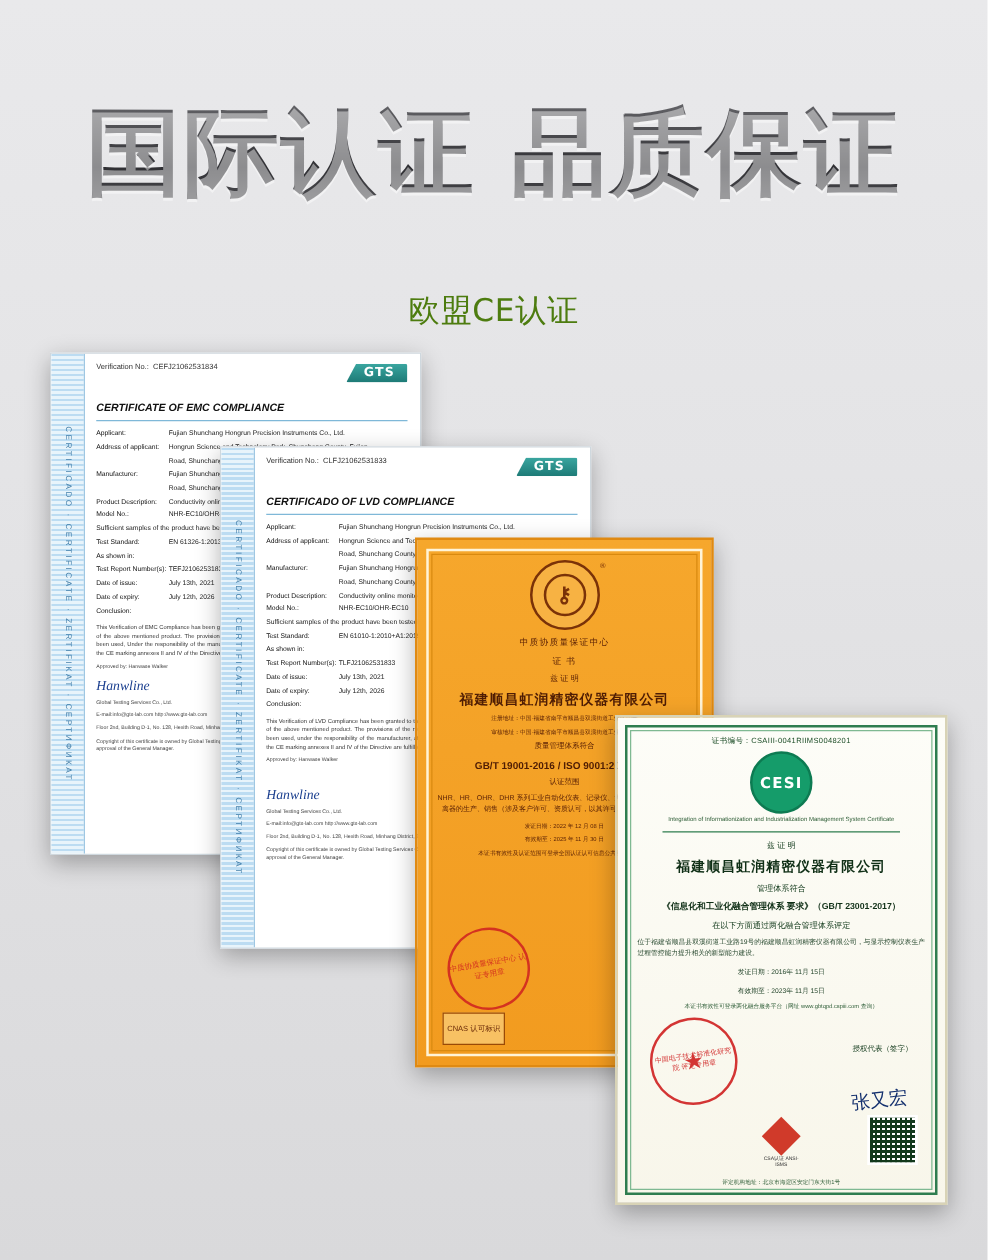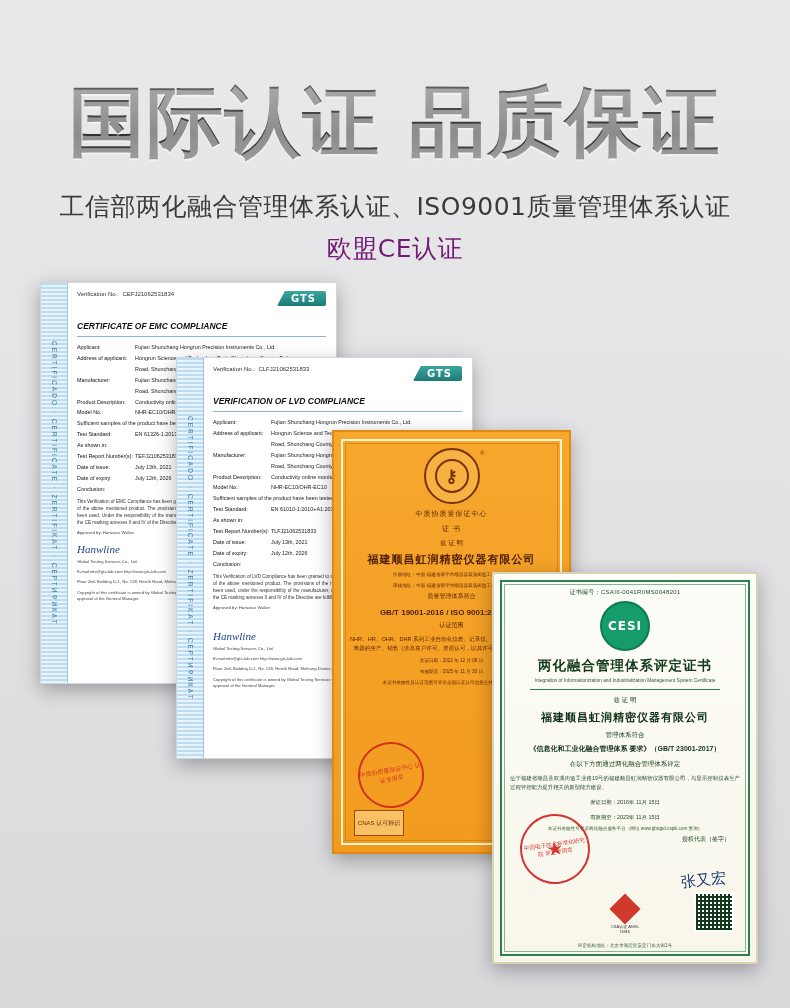--- a/index.html
+++ b/index.html
@@ -22,21 +22,21 @@
     text-shadow:0 2px 0 rgba(255,255,255,.45);
     font-family:"DejaVu Sans", sans-serif;
   }
   .subline1{
     position:absolute;top:190px;left:0;width:790px;text-align:center;
     font-size:25px;color:#3a3a3c;letter-spacing:.5px;
     font-family:"DejaVu Sans", sans-serif;
   }
   .subline2{
     position:absolute;top:232px;left:0;width:790px;text-align:center;
-    font-size:25px;color:#701a75;letter-spacing:.5px;
+    font-size:25px;color:#4d7c0f;letter-spacing:.5px;
     font-family:"DejaVu Sans", sans-serif;
   }
 
   
   .cert{position:absolute;box-shadow:0 6px 18px rgba(0,0,0,.30);background:#fff;overflow:hidden;}
 
   
   .gts{border:1px solid #cfd8de;}
   .gts .guilloche{
     position:absolute;left:0;top:0;bottom:0;width:26px;
@@ -138,21 +138,20 @@
   .esi-csa .dia{width:22px;height:22px;background:#d03a2a;transform:rotate(45deg);margin:0 auto;}
   .esi-csa .t{font-size:4px;text-align:center;color:#333;margin-top:4px;}
   .esi-foot{position:absolute;left:0;right:0;bottom:14px;text-align:center;font-size:4.6px;color:#2c5c35;}
 </style>
 </head>
 <body>
 
 <div class="page">
 
   <div class="headline">国际认证 品质保证</div>
-  <div class="subline1">工信部两化融合管理体系认证、ISO9001质量管理体系认证</div>
   <div class="subline2">欧盟CE认证</div>
 
   <div class="cert gts" style="left:40px;top:282px;width:295px;height:400px;">
     <div class="guilloche"></div>
     <div class="guilloche-txt">CERTIFICADO · CERTIFICATE · ZERTIFIKAT · СЕРТИФИКАТ</div>
     <div class="inner">
       <div class="verif">
         <span>Verification No.:</span>
         &nbsp;<span>CEFJ21062531834</span>
       </div>
@@ -226,21 +225,21 @@
 
   <div class="cert gts" style="left:176px;top:357px;width:295px;height:400px;">
     <div class="guilloche"></div>
     <div class="guilloche-txt">CERTIFICADO · CERTIFICATE · ZERTIFIKAT · СЕРТИФИКАТ</div>
     <div class="inner">
       <div class="verif">
         <span>Verification No.:</span>
         &nbsp;<span>CLFJ21062531833</span>
       </div>
       <div class="gtslogo">GTS</div>
-      <div class="cert-title">VERIFICATION OF LVD COMPLIANCE</div>
+      <div class="cert-title">CERTIFICADO OF LVD COMPLIANCE</div>
       <div class="rowlist">
         <div class="row">
             <span class="k">Applicant:</span>
             <span class="v">Fujian Shunchang Hongrun Precision Instruments Co., Ltd.</span>
           </div>
         <div class="row">
             <span class="k">Address of applicant:</span>
             <span class="v">Hongrun Science and Technology Park, Shunchang County, Fujian</span>
           </div>
         <div class="row">
@@ -333,21 +332,20 @@
   </div>
 
   <div class="cert esi" style="left:492px;top:572px;width:262px;height:388px;">
     <div class="frame"></div>
     <div class="frame2"></div>
     <div class="content">
       <div class="esi-no">
         <span>证书编号：</span><span>CSAIII-0041RIIMS0048201</span>
       </div>
       <div class="esi-logo">CESI</div>
-      <div class="esi-title">两化融合管理体系评定证书</div>
       <div class="esi-en">Integration of Informationization and Industrialization Management System Certificate</div>
       <div class="esi-hr"></div>
       <div class="esi-label">兹 证 明</div>
       <div class="esi-name">福建顺昌虹润精密仪器有限公司</div>
       <div class="esi-sub">管理体系符合</div>
       <div class="esi-std">《信息化和工业化融合管理体系 要求》（GB/T 23001-2017）</div>
       <div class="esi-sub">在以下方面通过两化融合管理体系评定</div>
       <div class="esi-body">位于福建省顺昌县双溪街道工业路19号的福建顺昌虹润精密仪器有限公司，与显示控制仪表生产过程管控能力提升相关的新型能力建设。</div>
       <div class="esi-dates">发证日期：2016年 11月 15日</div>
       <div class="esi-dates">有效期至：2023年 11月 15日</div>

